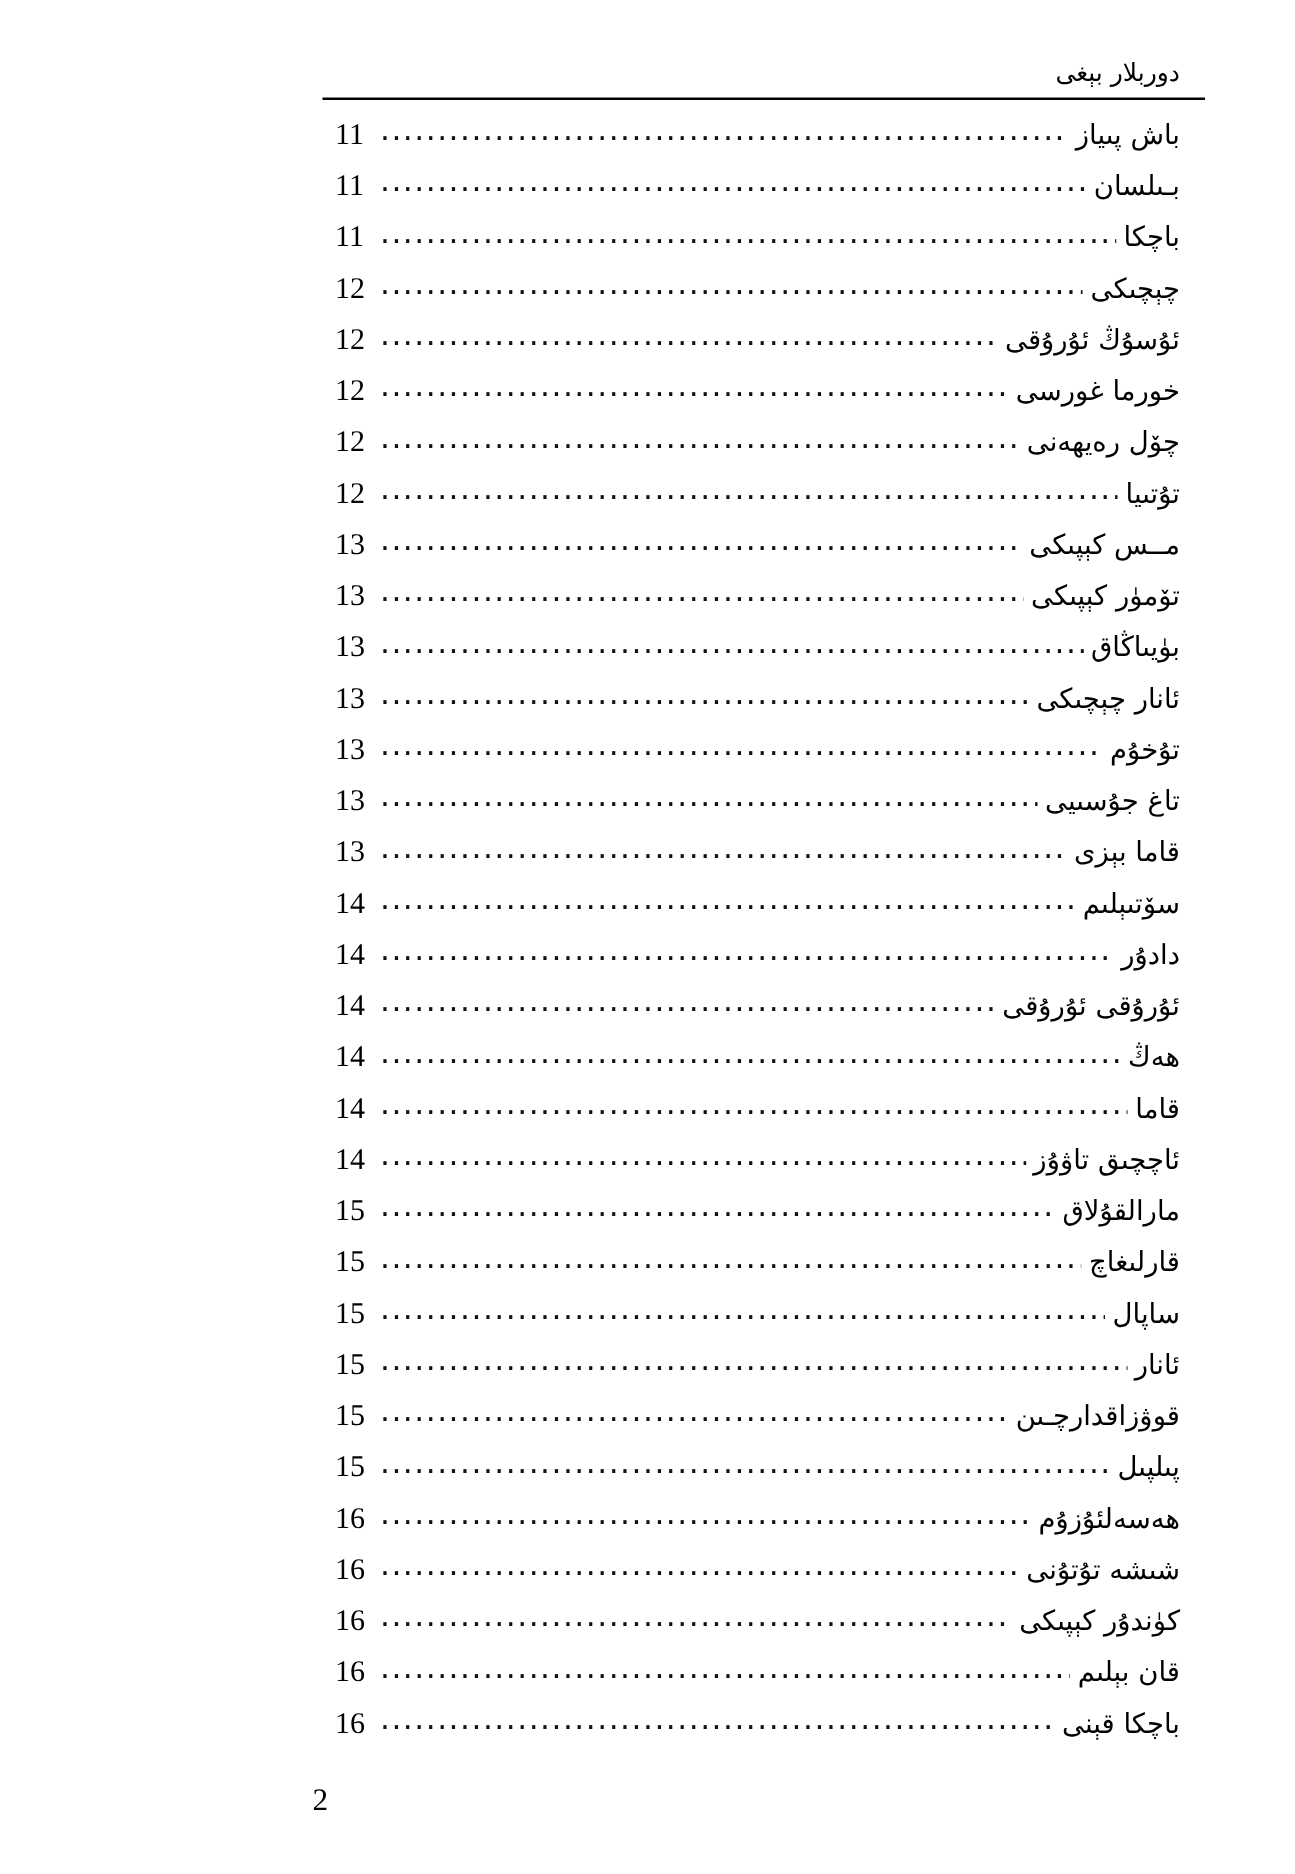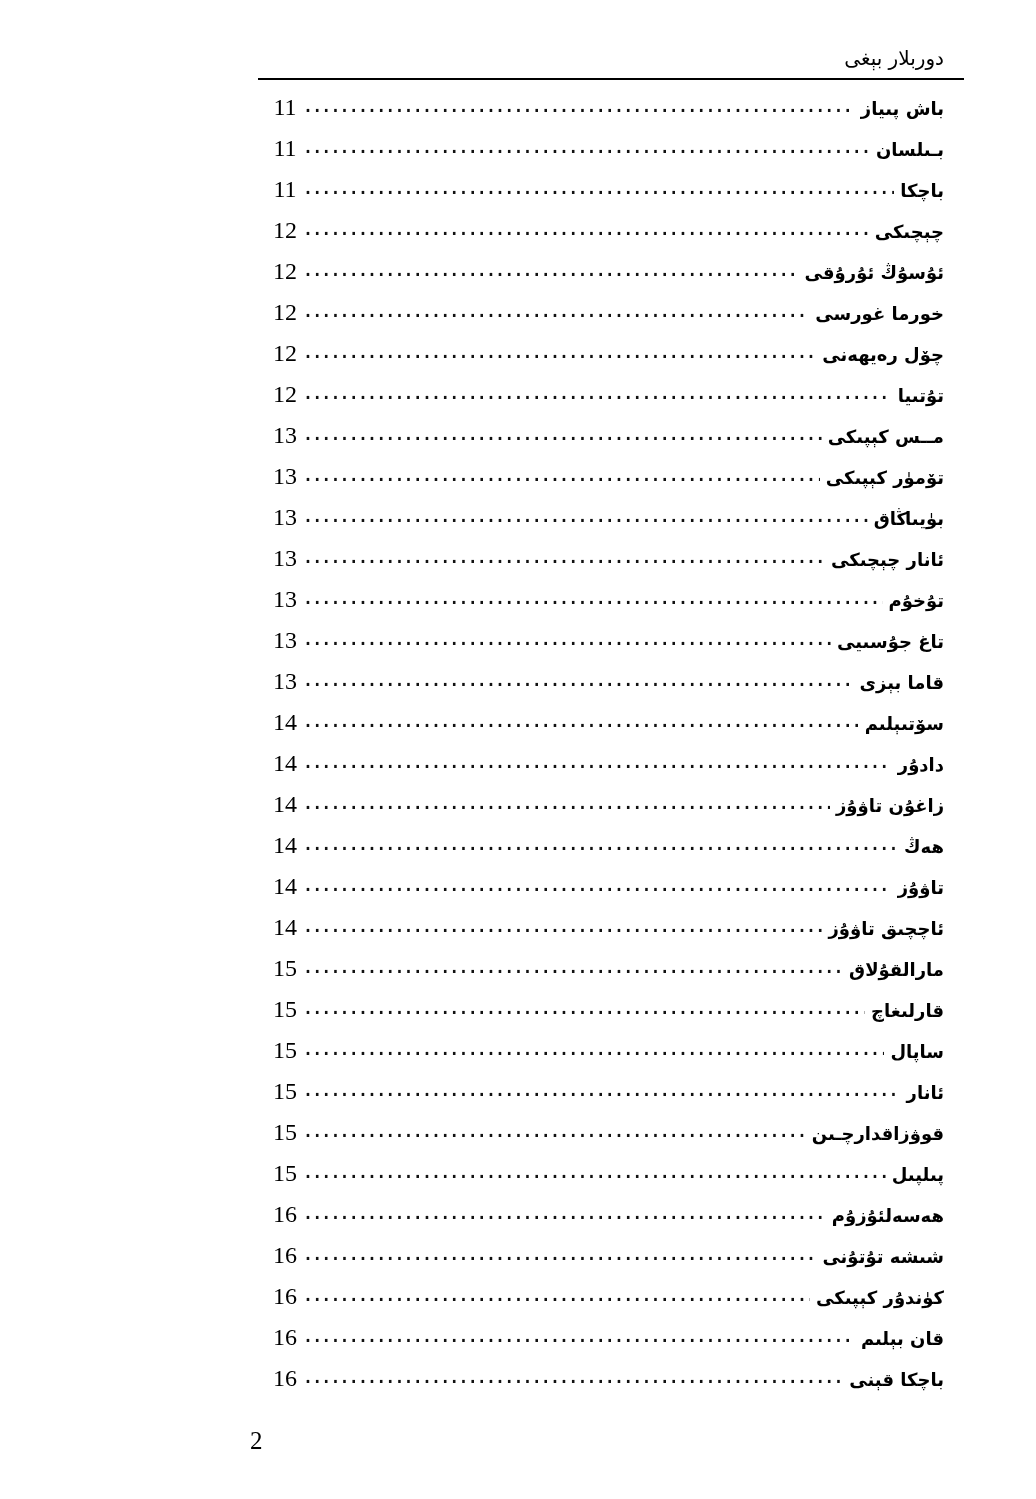--- a/index.html
+++ b/index.html
@@ -42,42 +42,41 @@
     display: flex;
     align-items: baseline;
     direction: rtl;
     font-size: 24px;
     line-height: 1.0;
     height: 41px;
   }
   .toc-title {
     white-space: nowrap;
     flex: 0 0 auto;
-    font-size: 18px;
+    font-size: 22px;
     padding-left: 4px;
-    font-weight: bold;
   }
   .toc-dots {
     flex: 1 1 auto;
     overflow: hidden;
     white-space: nowrap;
     margin: 0 2px;
     font-size: 25px;
     letter-spacing: 1.2px;
     transform: translateY(-3px);
     direction: ltr;
     text-align: right;
     color: #111;
   }
   .toc-page {
     flex: 0 0 auto;
     direction: ltr;
     font-size: 24px;
     min-width: 34px;
-    text-align: center;
+    text-align: left;
     font-family: "Liberation Serif", serif;
   }
   .folio {
     position: absolute;
     left: 86px;
     bottom: 44px;
     font-size: 25px;
     font-family: "Liberation Serif", serif;
     direction: ltr;
   }
@@ -172,31 +171,31 @@
         <span class="toc-title">سۆتىېلىم</span>
         <span class="toc-dots">....................................................................................................</span>
         <span class="toc-page">14</span>
       </div>
       <div class="toc-row">
         <span class="toc-title">دادۇر</span>
         <span class="toc-dots">....................................................................................................</span>
         <span class="toc-page">14</span>
       </div>
       <div class="toc-row">
-        <span class="toc-title">زاغۇن تاۋۇز</span>
+        <span class="toc-title">ئۇرۇقى ئۇرۇقى</span>
         <span class="toc-dots">....................................................................................................</span>
         <span class="toc-page">14</span>
       </div>
       <div class="toc-row">
         <span class="toc-title">ھەڭ</span>
         <span class="toc-dots">....................................................................................................</span>
         <span class="toc-page">14</span>
       </div>
       <div class="toc-row">
-        <span class="toc-title">تاۋۇز</span>
+        <span class="toc-title">قاما</span>
         <span class="toc-dots">....................................................................................................</span>
         <span class="toc-page">14</span>
       </div>
       <div class="toc-row">
         <span class="toc-title">ئاچچىق تاۋۇز</span>
         <span class="toc-dots">....................................................................................................</span>
         <span class="toc-page">14</span>
       </div>
       <div class="toc-row">
         <span class="toc-title">مارالقۇلاق</span>

